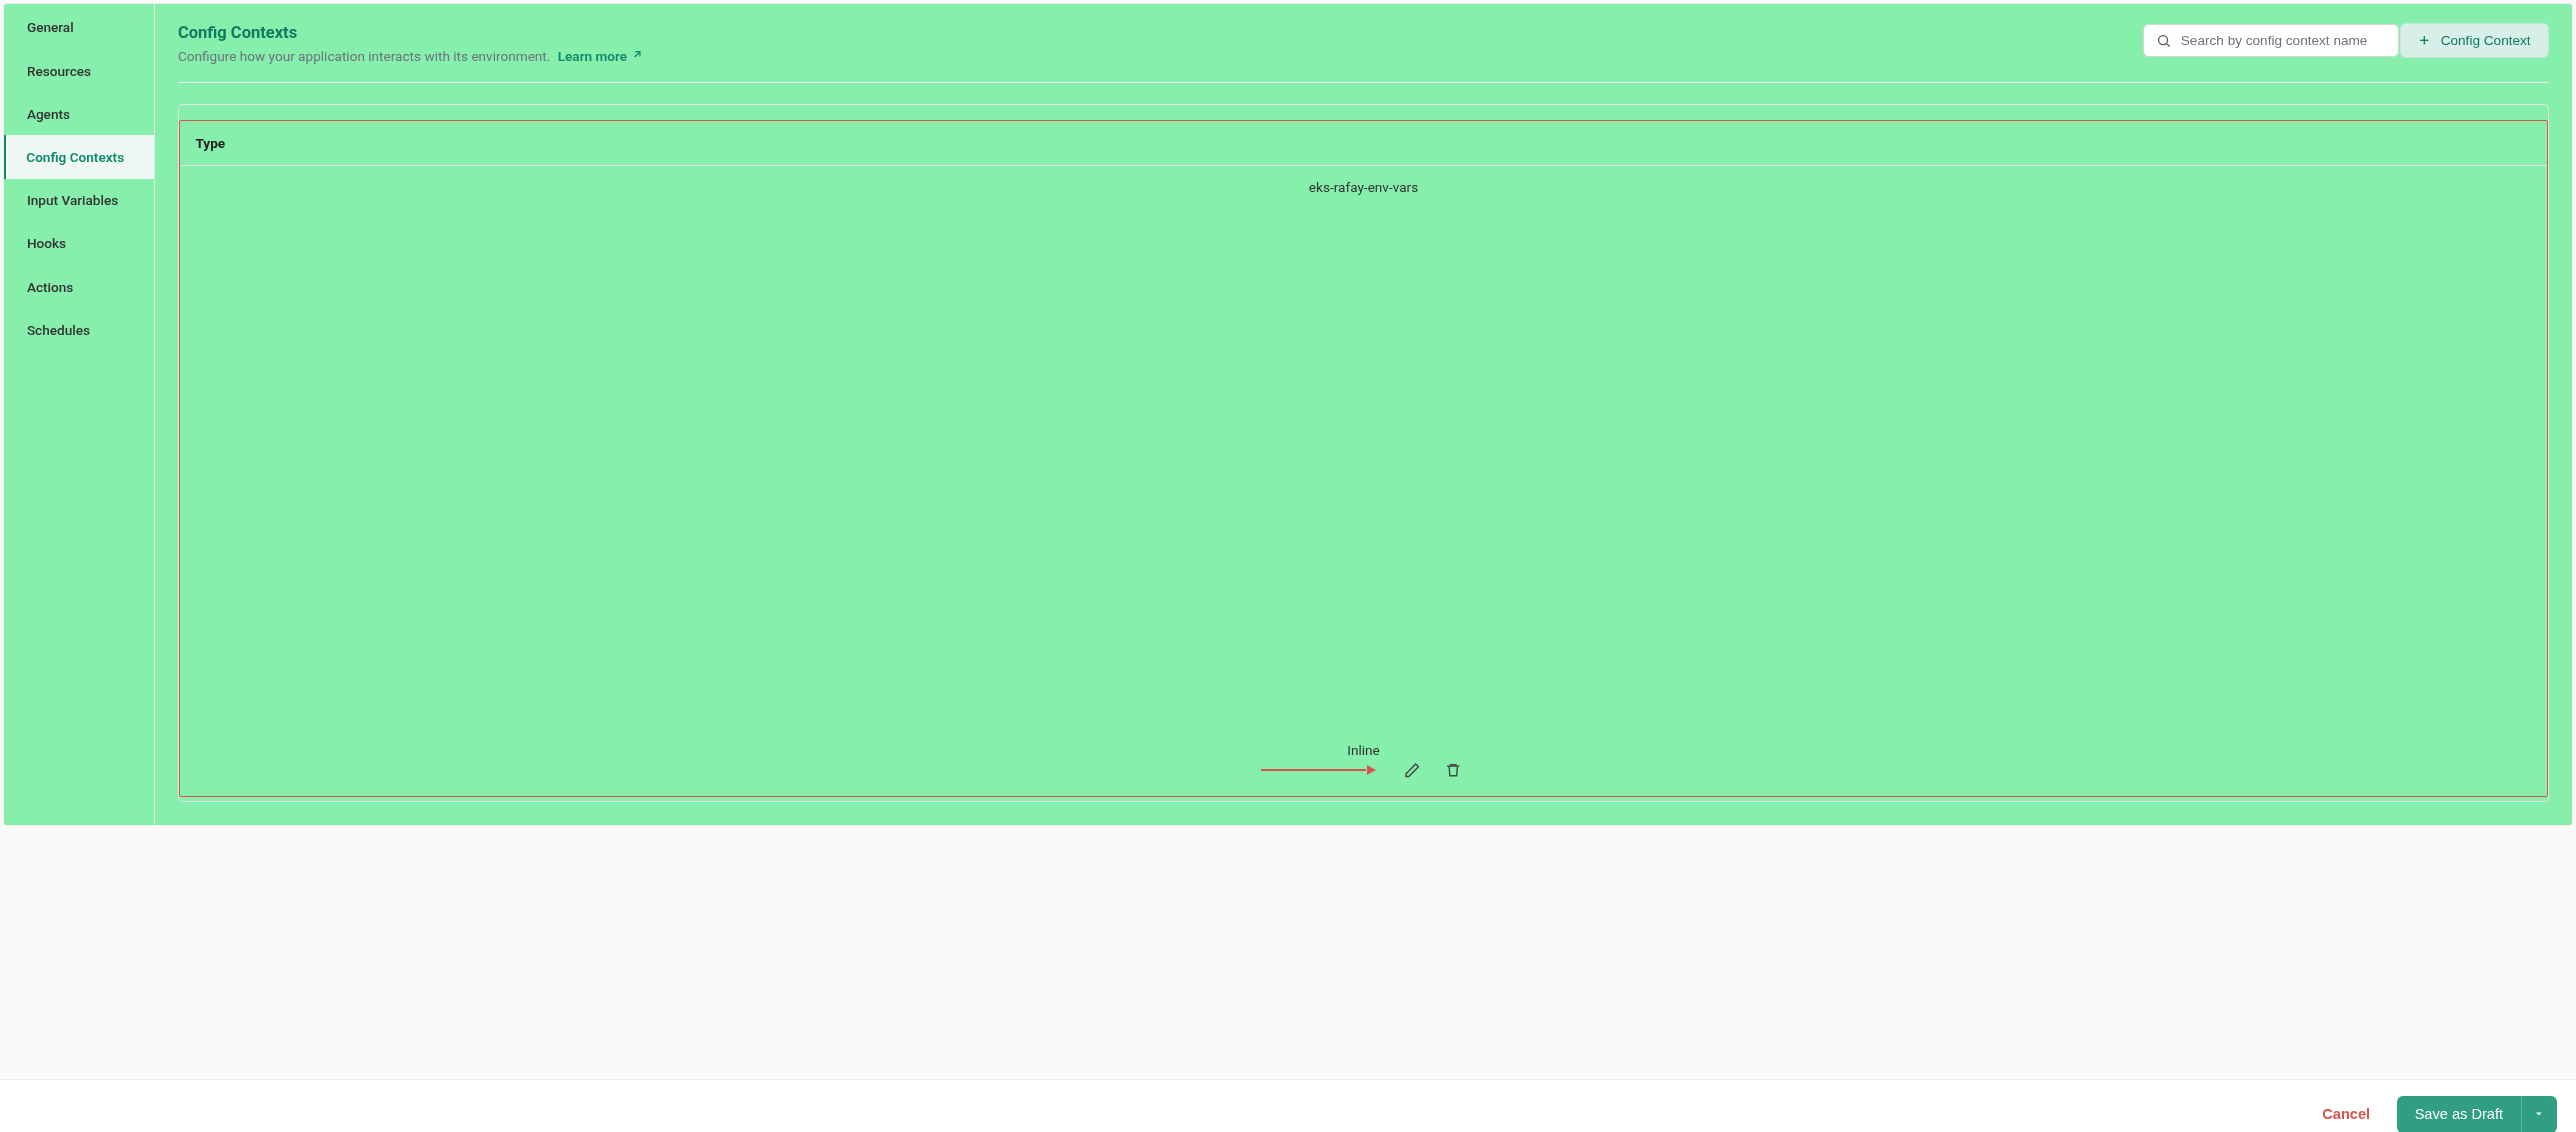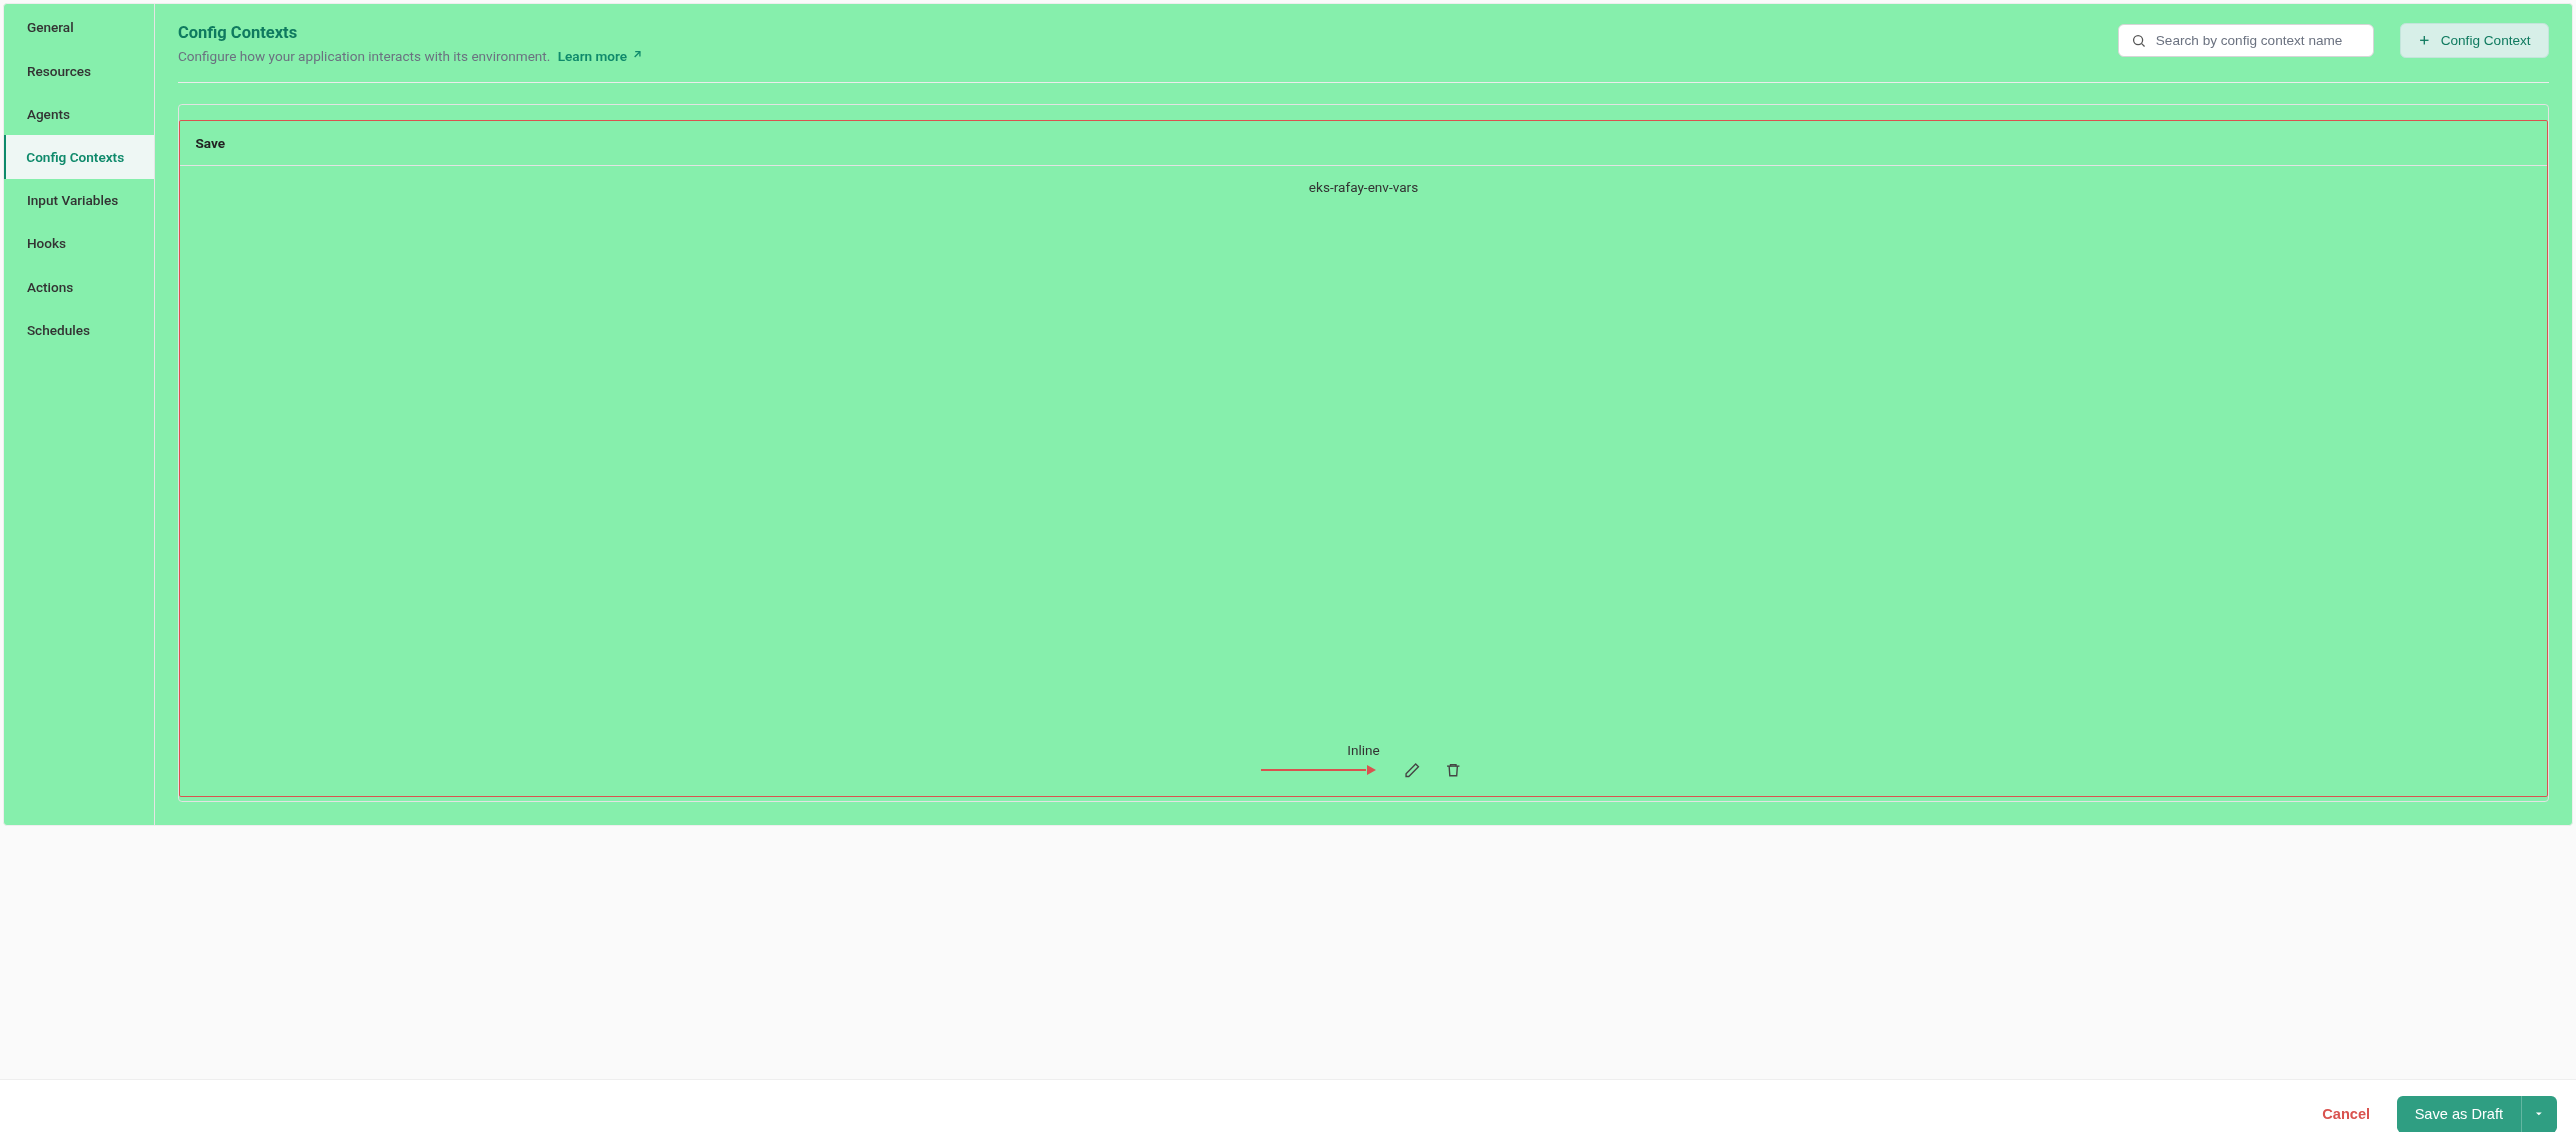--- a/index.html
+++ b/index.html
@@ -60,21 +60,21 @@
     .learn-more {
       color: #0f8a6b;
       font-weight: 600;
       text-decoration: none;
       margin-left: 3.9px;
       display: inline-flex;
       gap: 3.9px;
     }
     .header-right {
       display: flex;
-      gap: 26px;
+      gap: 1px;
       align-items: center;
     }
     .search-wrap {
       display: flex;
       align-items: center;
       border: 1px solid #d6d6d6;
       border-radius: 5.8px;
       padding: 7.8px 11.7px;
       width: 256px;
       background: #fff;
@@ -250,21 +250,21 @@
         </button>
       </div>
     </div>
 
     <hr class="divider">
 
     <div class="table">
       <div style="height:15.5px"></div>
       <div class="highlighted-block">
         <div class="table-head">
-          <div class="col-name">Save</div>
+          <div class="col-name">Type</div>
         </div>
         <div class="table-row">
           <div class="col-name">eks-rafay-env-vars</div>
           <div class="col-type">Inline</div>
           <div class="col-actions">
             <div class="arrow-annotation">
               <div class="arrow-line"></div>
               <div class="arrow-head"></div>
             </div>
             <button class="icon-btn">

